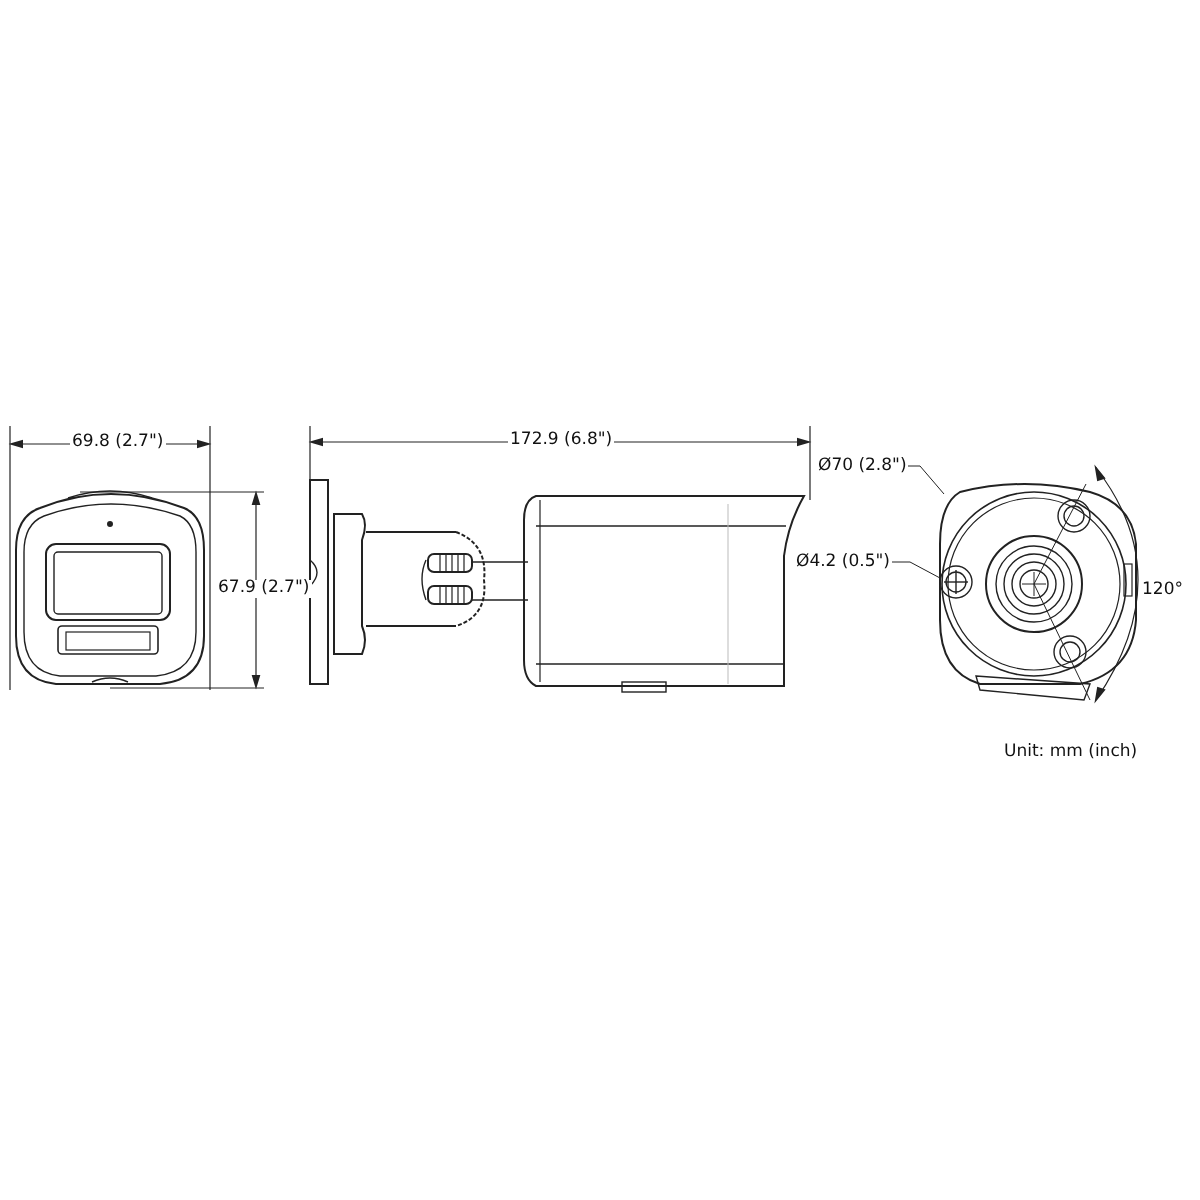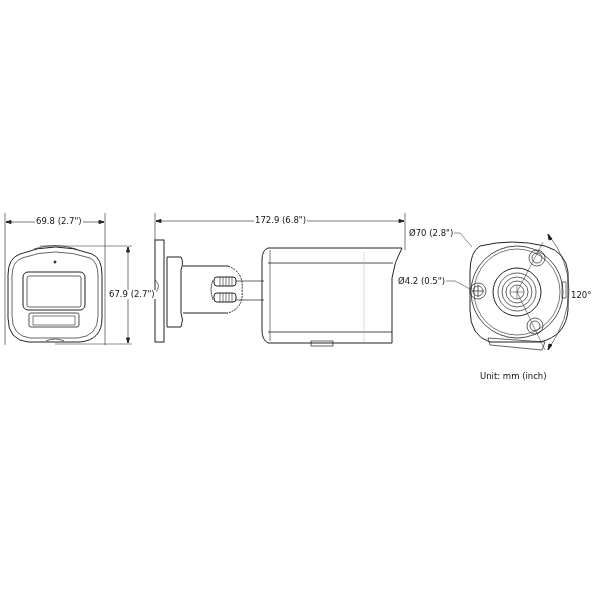--- a/index.html
+++ b/index.html
@@ -123,13 +123,13 @@
     <path d="M488,338 L545,342 L542,350 L490,345 Z" stroke-width="0.7"></path>
   </g>
 </svg>
 
 <div class="lbl" style="left:35px; top:217px;">69.8 (2.7")</div>
 <div class="lbl" style="left:108px; top:290px;">67.9 (2.7")</div>
 <div class="lbl" style="left:254px; top:216px;">172.9 (6.8")</div>
 <div class="lbl" style="left:408px; top:229px;">Ø70 (2.8")</div>
 <div class="lbl" style="left:397px; top:277px;">Ø4.2 (0.5")</div>
 <div class="lbl" style="left:570px; top:291px;text-align:right;">120°</div>
-<div class="lbl" style="left:479px; top:372px;">Unit: mm (inch)</div>
+<div class="lbl" style="left:501px; top:372px;">Unit: mm (inch)</div>
 
 </body></html>

